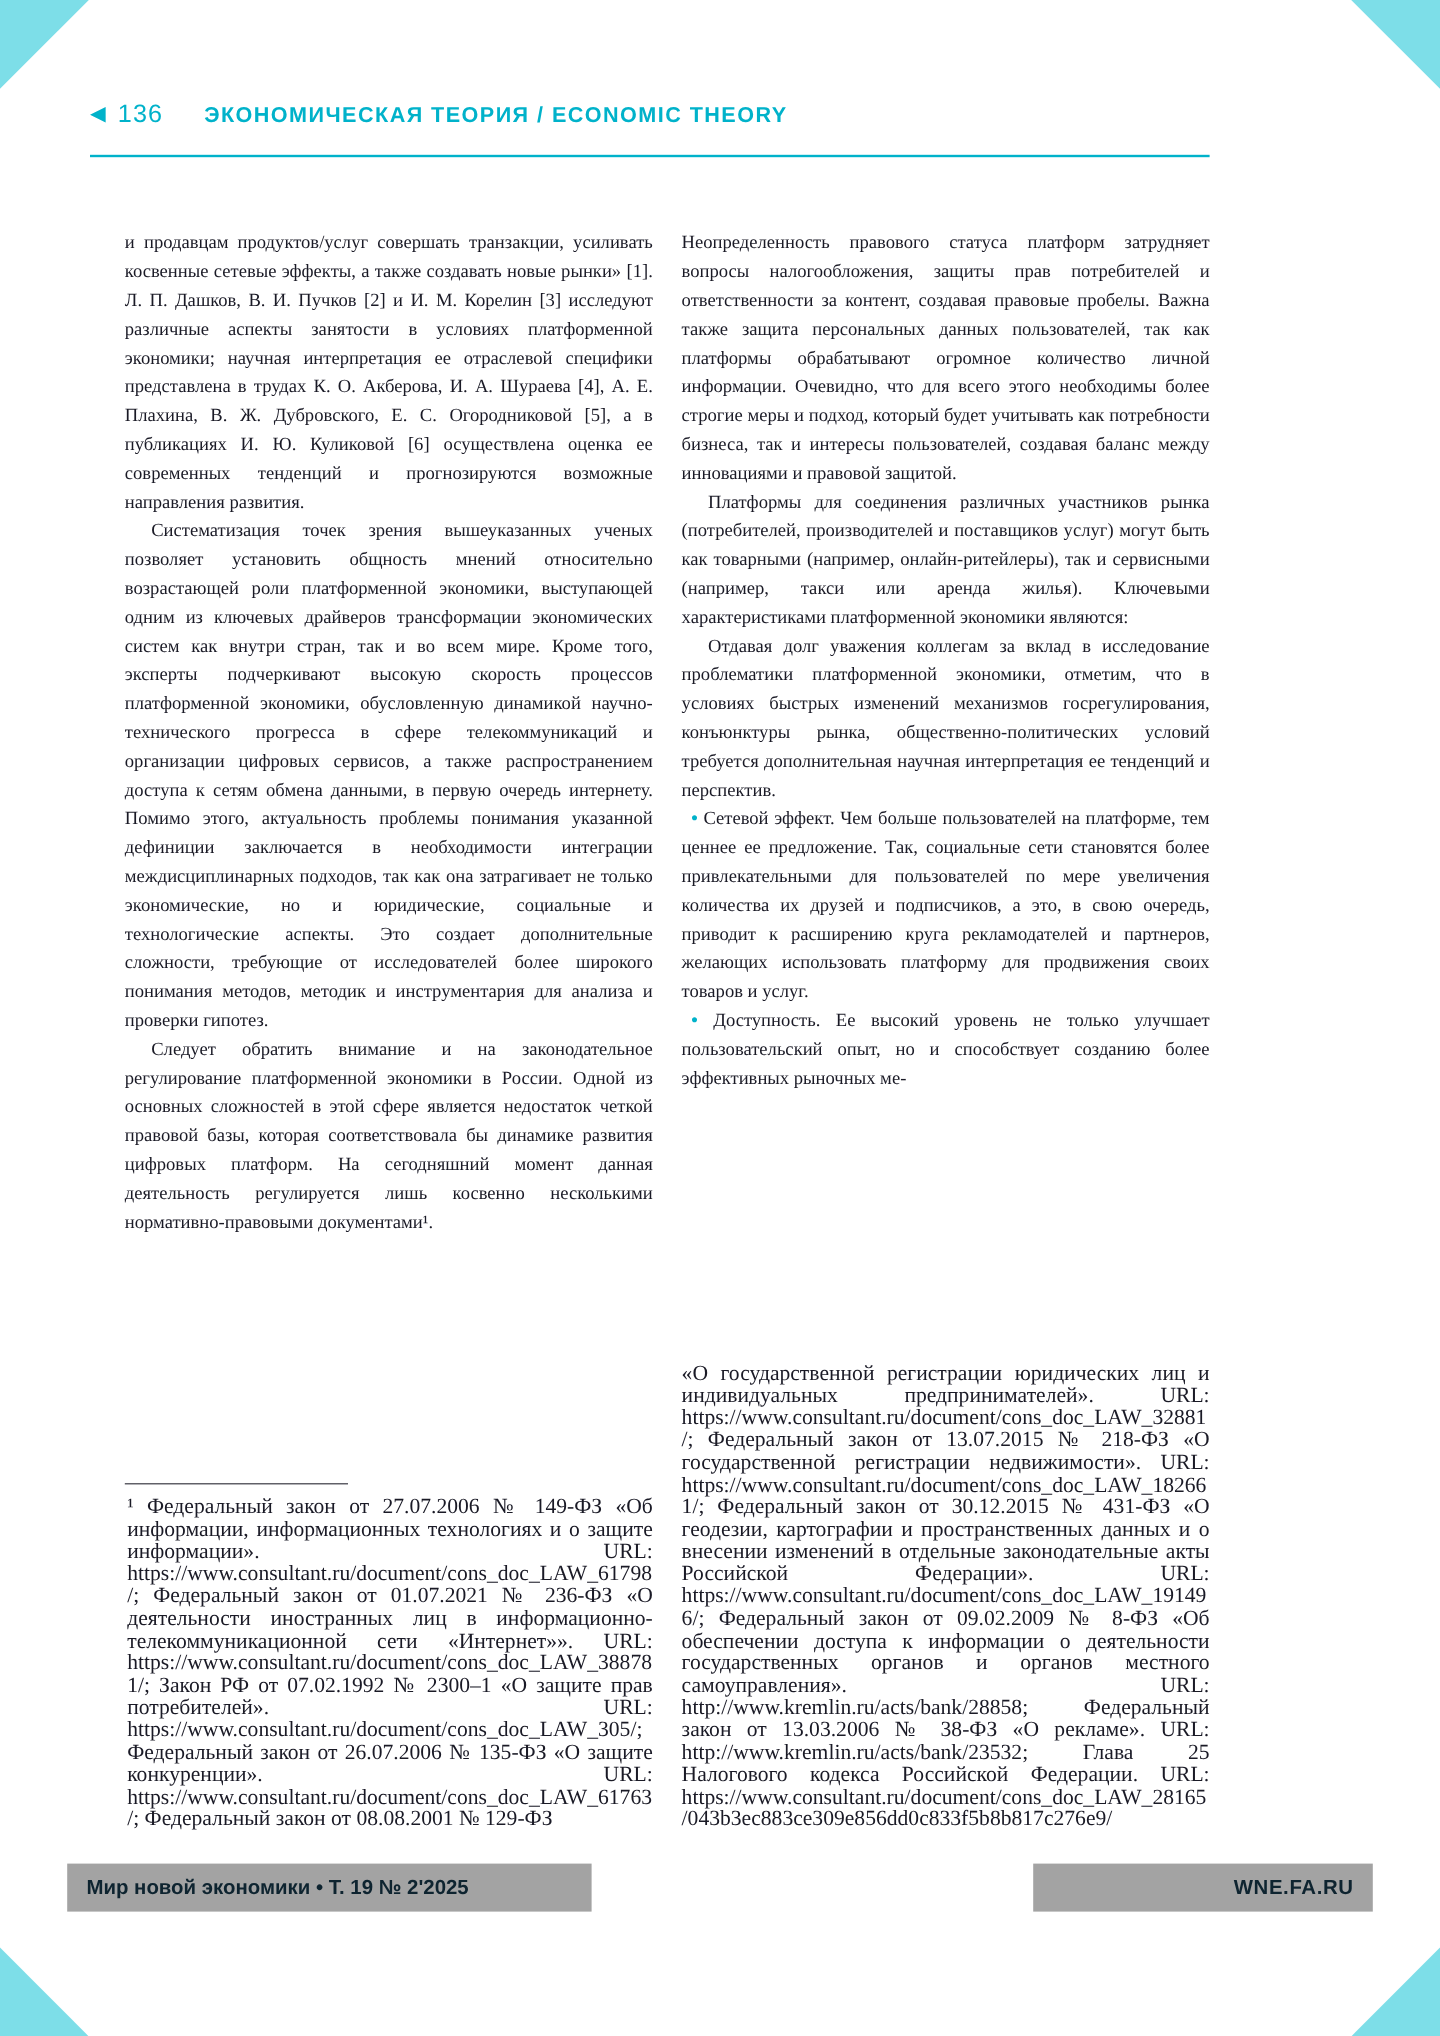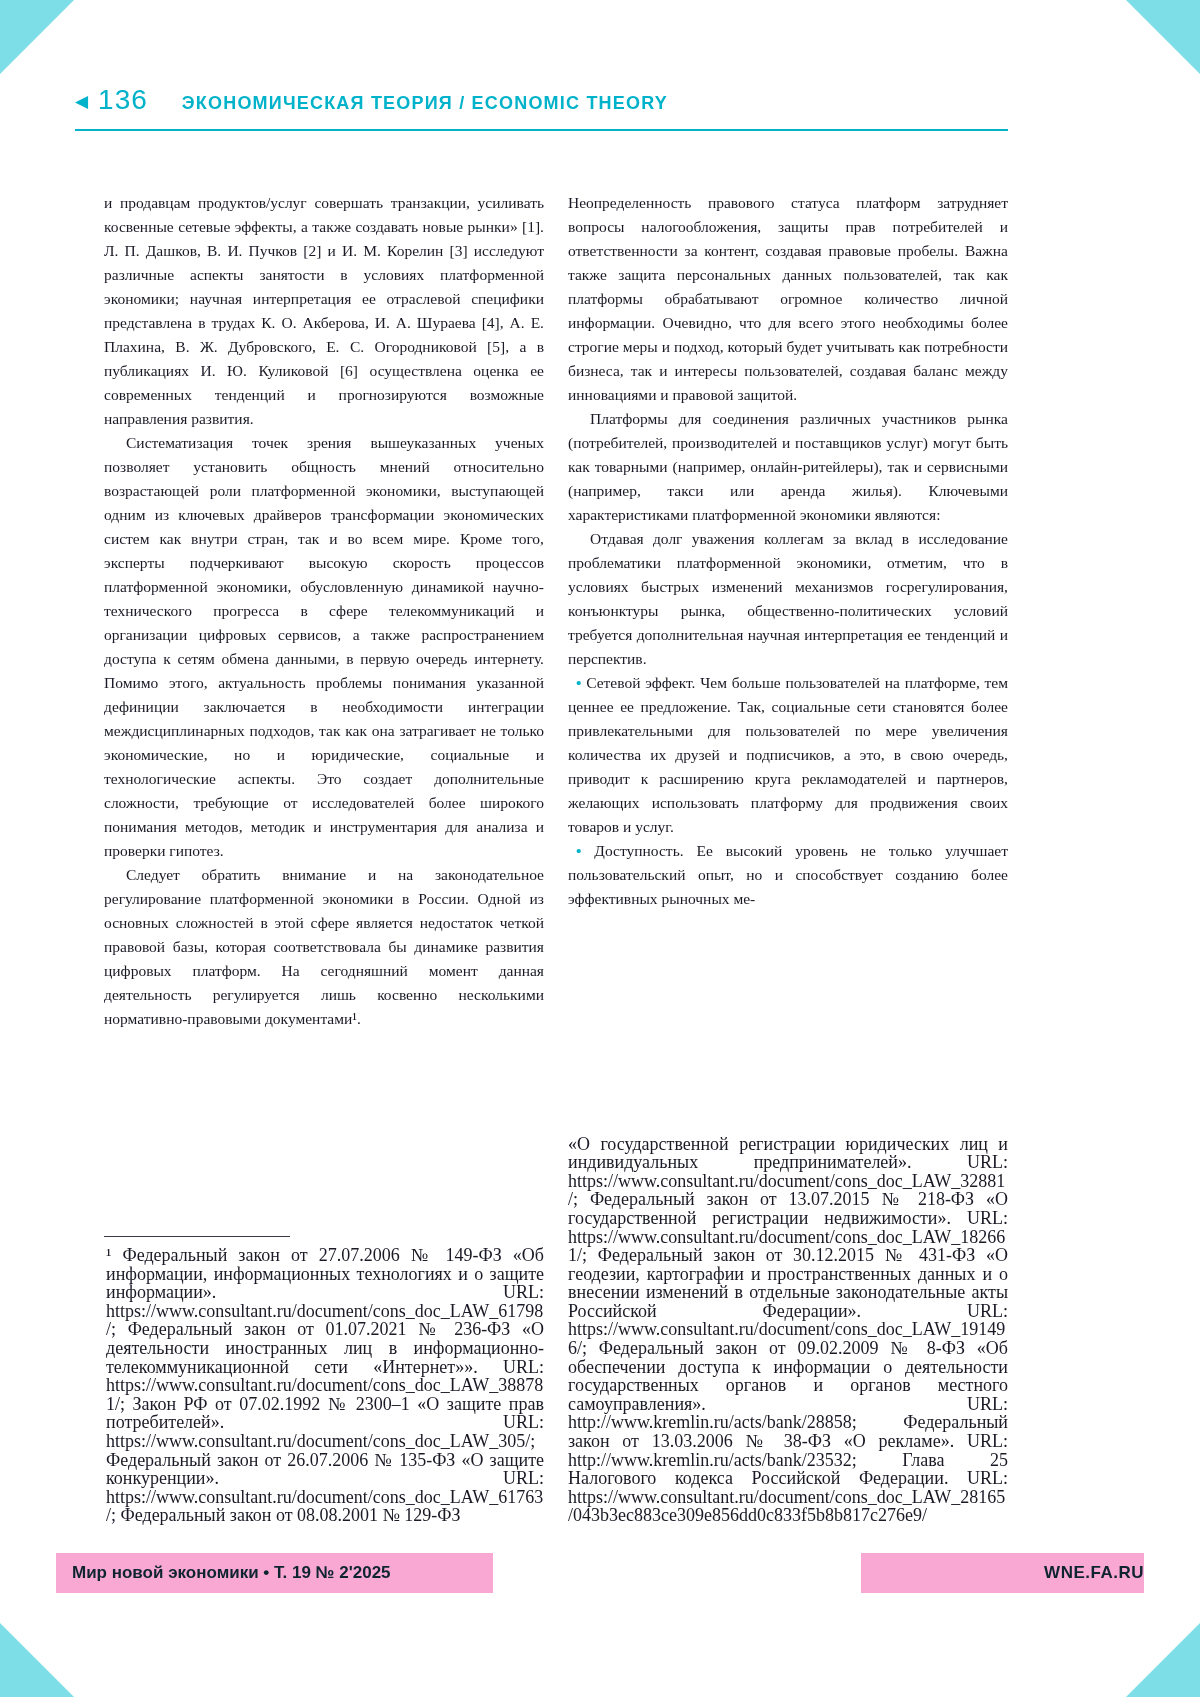--- a/index.html
+++ b/index.html
@@ -11,43 +11,43 @@
   
   .corner { position: absolute; width: 0; height: 0; }
   .corner.tl { top: 0; left: 0; border-top: 74px solid #7ddee8; border-right: 74px solid transparent; }
   .corner.tr { top: 0; right: 0; border-top: 74px solid #7ddee8; border-left: 74px solid transparent; }
   .corner.bl { bottom: 0; left: 0; border-bottom: 74px solid #7ddee8; border-right: 74px solid transparent; }
   .corner.br { bottom: 0; right: 0; border-bottom: 74px solid #7ddee8; border-left: 74px solid transparent; }
 
   
   .hdr { position: absolute; top: 84px; left: 75px; right: 117px; display: flex; align-items: baseline; font-family: "Liberation Sans", sans-serif; color: #00b2ca; }
   .hdr .arrow { font-size: 17px; margin-right: 10px; transform: translateY(-2px); }
-  .hdr .pagenum { font-size: 28px; font-weight: 400; letter-spacing: 1px; margin-right: 34px; }
+  .hdr .pagenum { font-size: 21px; font-weight: 400; letter-spacing: 1px; margin-right: 34px; }
   .hdr .section { font-size: 18px; font-weight: 700; letter-spacing: 1.2px; text-transform: uppercase; }
   .hdr-rule { position: absolute; top: 129px; left: 75px; width: 933px; height: 2px; background: #00b2ca; }
 
   
   .columns { position: absolute; top: 171px; left: 104px; width: 904px; display: flex; gap: 24px; }
   .col { width: 440px; height: 1334px; display: flex; flex-direction: column; margin-top: 20px; }
 
   .body-text p { font-size: 15.5px; line-height: 24px; color: #1a1a26; text-align: justify; hyphens: auto; -webkit-hyphens: auto; }
   .body-text p.indent { text-indent: 22px; }
   .body-text p.bullet { text-indent: 8px; }
   .bullet-dot { color: #00b2ca; font-weight: 700; }
 
   .footnote { margin-top: auto; }
   .fn-rule { width: 186px; height: 1px; background: #3a3a44; margin-bottom: 9px; }
   .fn-text { font-size: 18px; line-height: 18.6px; color: #1a1a26; text-align: justify; word-break: break-word; hyphens: auto; -webkit-hyphens: auto; padding-left: 2px; }
   .footnote.cont .fn-text { padding-left: 0; }
 
   
   .page-footer { position: absolute; top: 1553px; left: 56px; right: 56px; height: 40px; display: flex; justify-content: space-between; font-family: "Liberation Sans", sans-serif; }
-  .footer-left, .footer-right { background: #f9a8d4; color: #0e2430; font-size: 17px; font-weight: 700; display: flex; align-items: center; }
+  .footer-left, .footer-right { background: #a3a3a3; color: #0e2430; font-size: 17px; font-weight: 700; display: flex; align-items: center; }
   .footer-left { width: 437px; padding-left: 16px; }
-  .footer-right { width: 283px; justify-content: flex-end; letter-spacing: 0.5px; }
+  .footer-right { width: 283px; justify-content: flex-end; padding-right: 16px; letter-spacing: 0.5px; }
 </style>
 </head>
 <body>
 
 <div class="page">
 
   <div class="corner tl"></div>
   <div class="corner tr"></div>
   <div class="corner bl"></div>
   <div class="corner br"></div>

